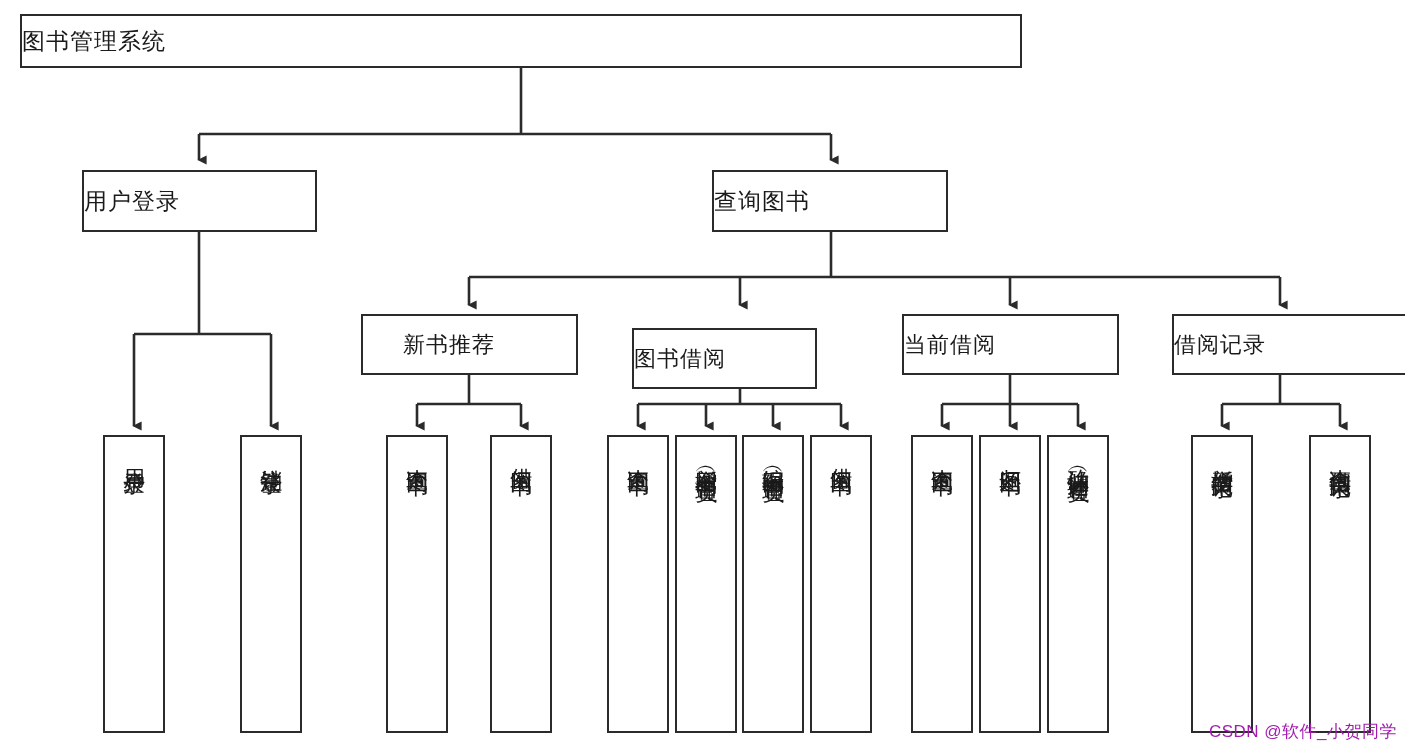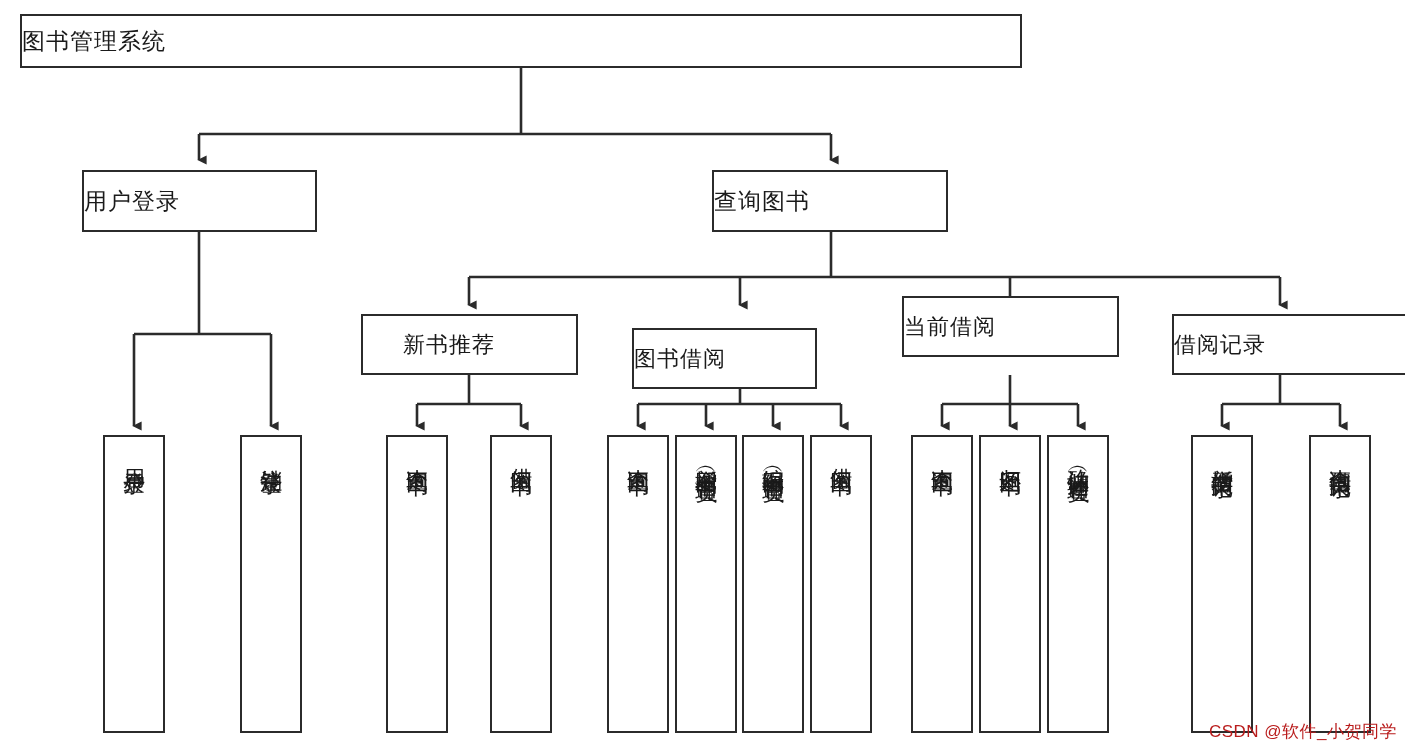--- a/index.html
+++ b/index.html
@@ -57,21 +57,21 @@
     line-height: 1.12;
     letter-spacing: 2px;
     white-space: normal;
     max-height: 275px;
   }
   .watermark {
     position: absolute;
     right: 8px;
     bottom: 4px;
     font-size: 17px;
-    color: #b91c1c;
+    color: #a21caf;
     letter-spacing: 0.5px;
     z-index: 3;
     white-space: nowrap;
   }
 </style>
 </head>
 <body>
 
 <div id="canvas">
 
@@ -135,21 +135,21 @@
   <div class="node level2" style="left:712px; top:170px; width:236px; height:62px;">
     <span class="label">查询图书</span>
   </div>
 
   <div class="node level3" style="left:361px; top:314px; width:217px; height:61px;padding-left:40px;">
     <span class="label">新书推荐</span>
   </div>
   <div class="node level3" style="left:632px; top:328px; width:185px; height:61px;">
     <span class="label">图书借阅</span>
   </div>
-  <div class="node level3" style="left:902px; top:296px; width:217px; height:61px;">
+  <div class="node level3" style="left:902px; top:314px; width:217px; height:61px;">
     <span class="label">当前借阅</span>
   </div>
   <div class="node level3" style="left:1172px; top:314px; width:254px; height:61px;">
     <span class="label">借阅记录</span>
   </div>
 
   <div class="node leaf" style="left:103px; top:435px; width:62px; height:298px;">
     <span class="label">用户登录</span>
   </div>
   <div class="node leaf" style="left:240px; top:435px; width:62px; height:298px;">

